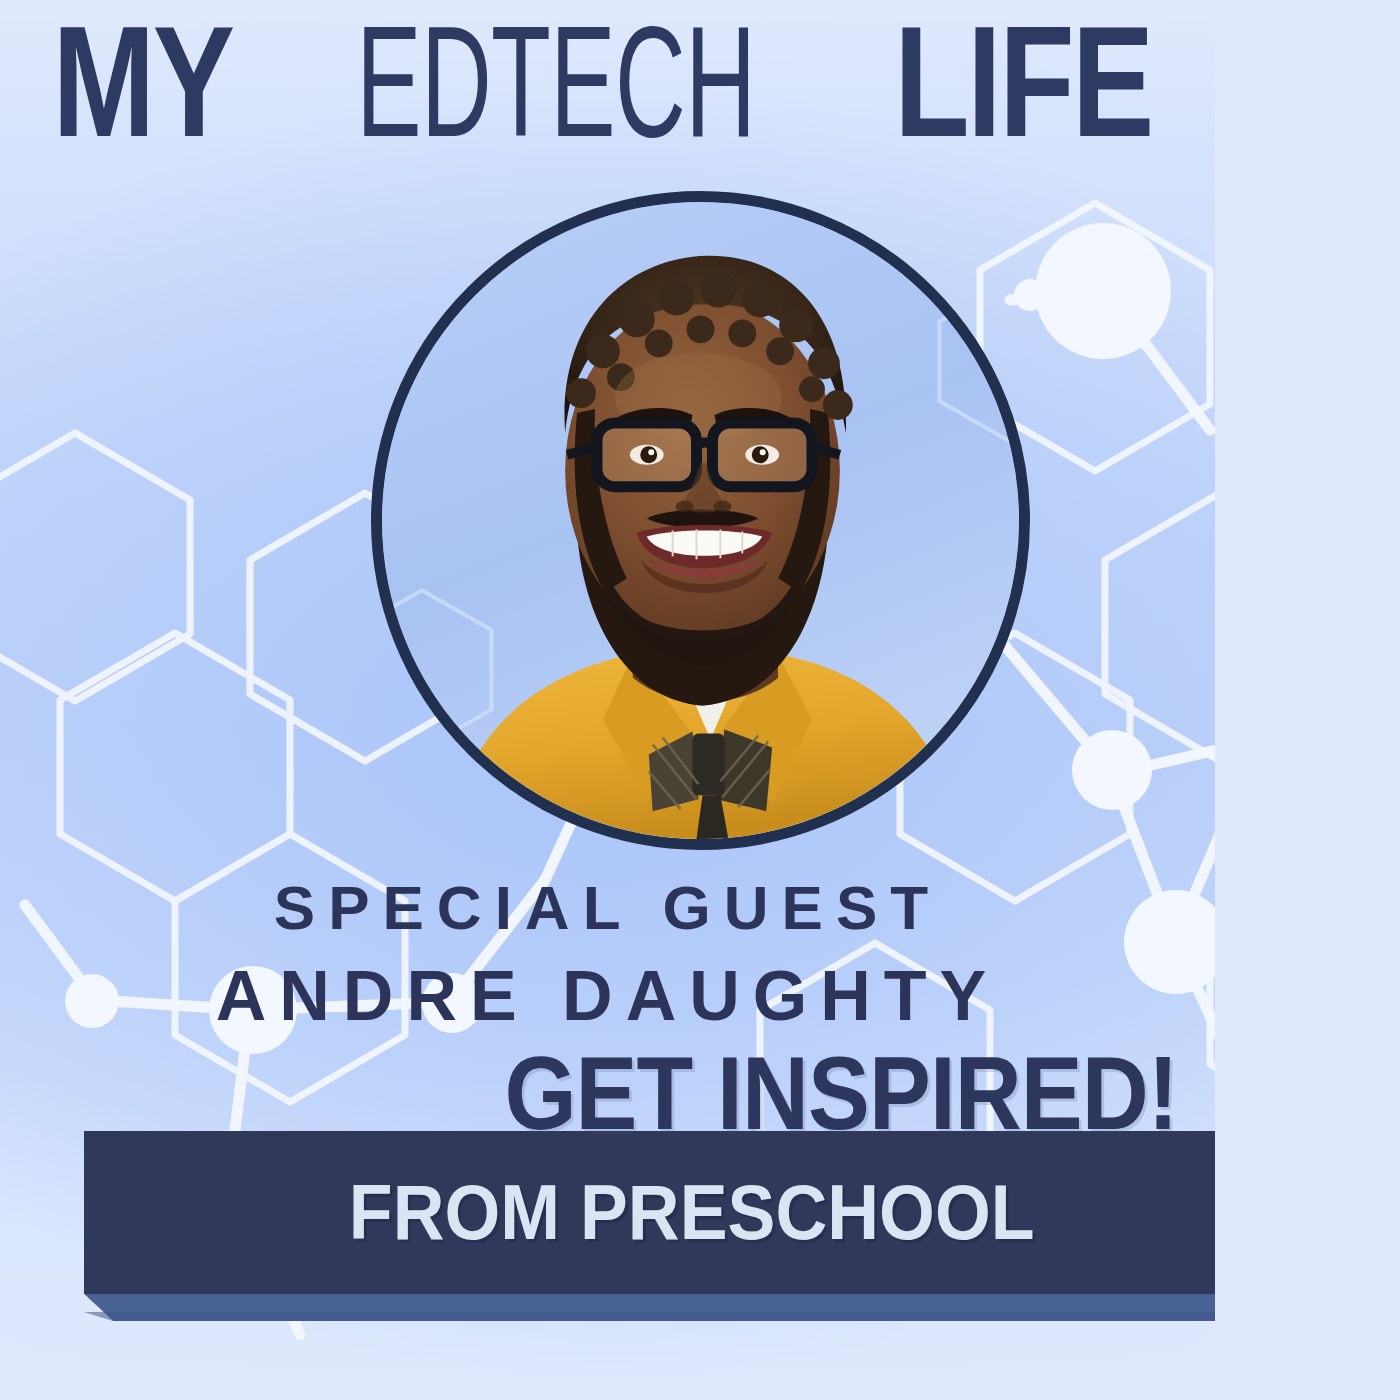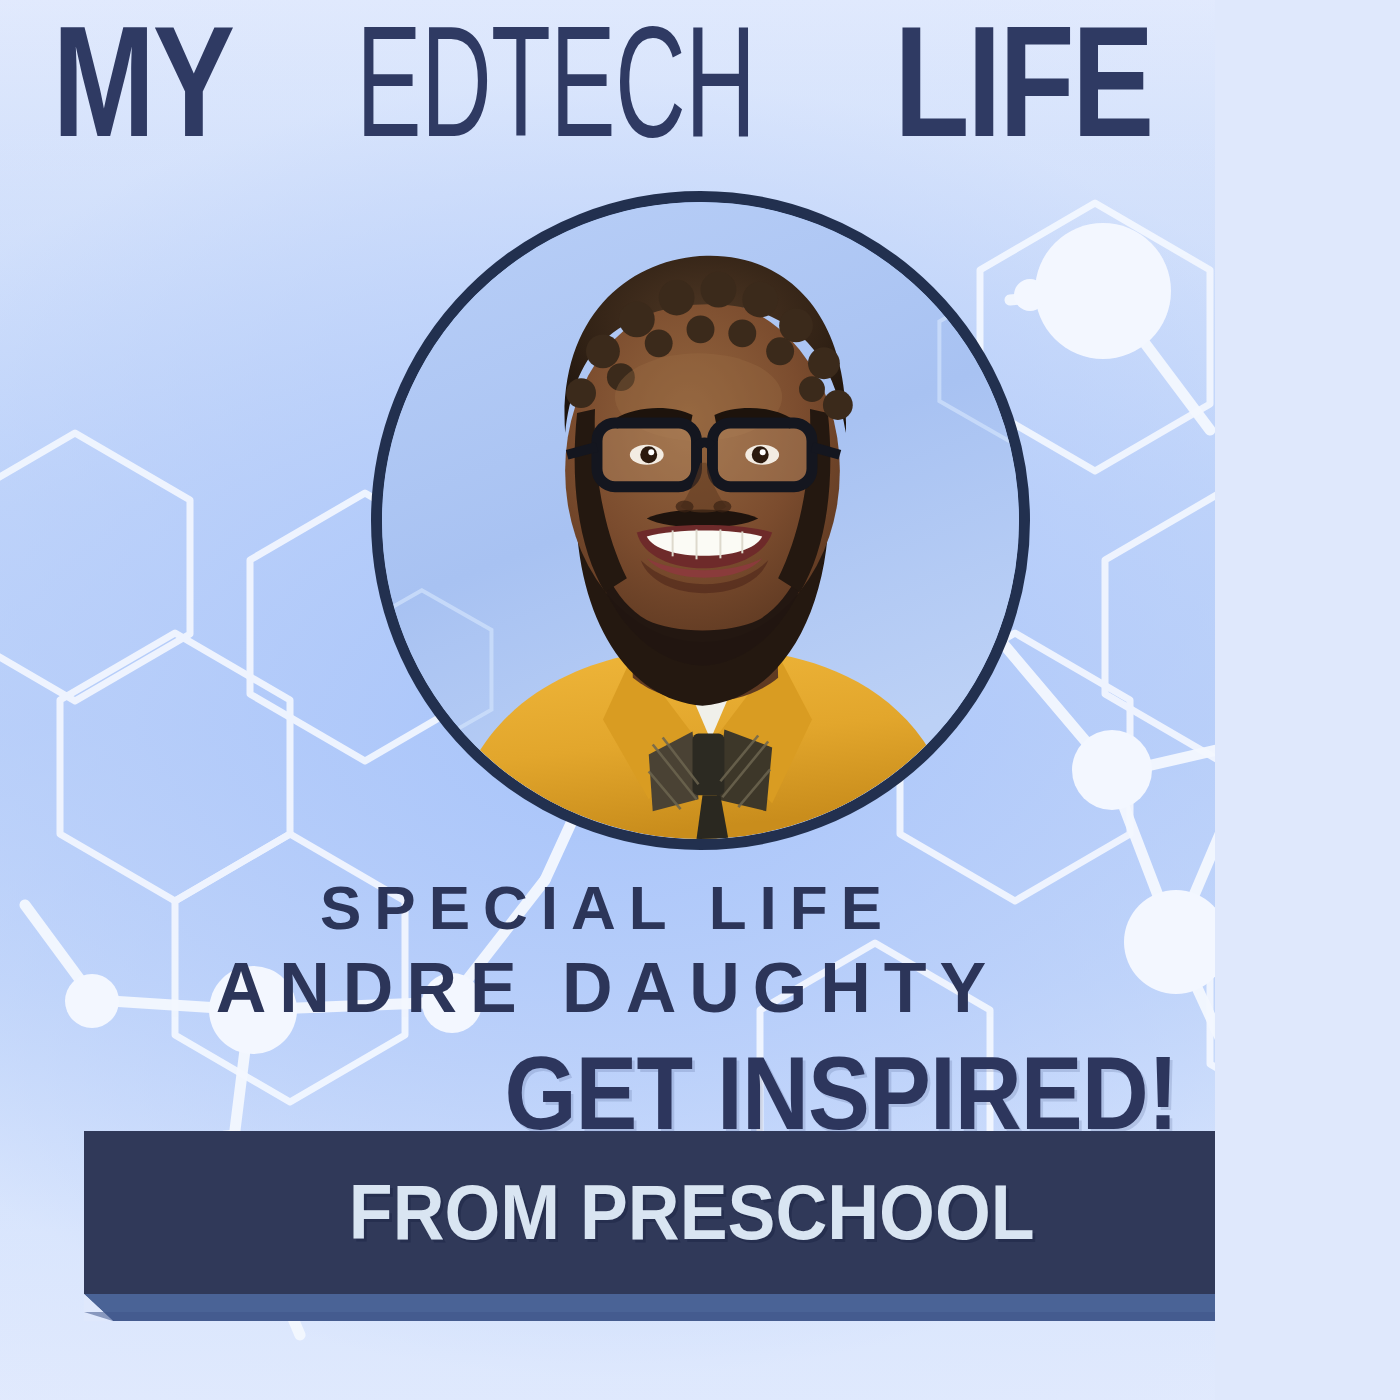--- a/index.html
+++ b/index.html
@@ -46,21 +46,21 @@
   }
   .photo{position:absolute;inset:0;}
 
   
   .guest{
     position:absolute;left:0;right:0;top:877px;
     text-align:center;color:#2c3559;
     font-weight:700;line-height:1.0;
   }
   .guest .role{font-size:62px;letter-spacing:13px;display:block;}
-  .guest .name{font-size:70px;letter-spacing:13px;display:block;margin-top:14px;}
+  .guest .name{font-size:70px;letter-spacing:13px;display:block;margin-top:22px;}
 
   
   .headline{
     position:absolute;left:0;right:0;top:1042px;
     text-align:right;color:#2d365d;
     font-weight:700;font-size:103px;line-height:1;
     letter-spacing:-1px;
     text-shadow:3px 3px 0 rgba(60,80,130,0.18);
     z-index:4;
   }
@@ -279,21 +279,21 @@
         <path d="M266 358 C 296 374, 352 374, 382 358 C 360 384, 288 384, 266 358 Z" fill="#8a3b3b"></path>
 
         <path d="M260 360 C 292 392, 356 392, 388 360 C 372 404, 276 404, 260 360 Z" fill="#4a2317" opacity="0.55"></path>
 
         <ellipse cx="322" cy="330" rx="150" ry="200" fill="none"></ellipse>
       </g>
     </svg>
   </div>
 
   <div class="guest">
-    <span class="role">SPECIAL LIFE</span>
+    <span class="role">SPECIAL GUEST</span>
     <span class="name">ANDRE DAUGHTY</span>
   </div>
 
   <div class="headline">
     <span>GET INSPIRED!</span>
   </div>
 
   <div class="banner-group">
     <svg class="banner-side" viewBox="0 0 1250 200" xmlns="http://www.w3.org/2000/svg" aria-hidden="true">
 

